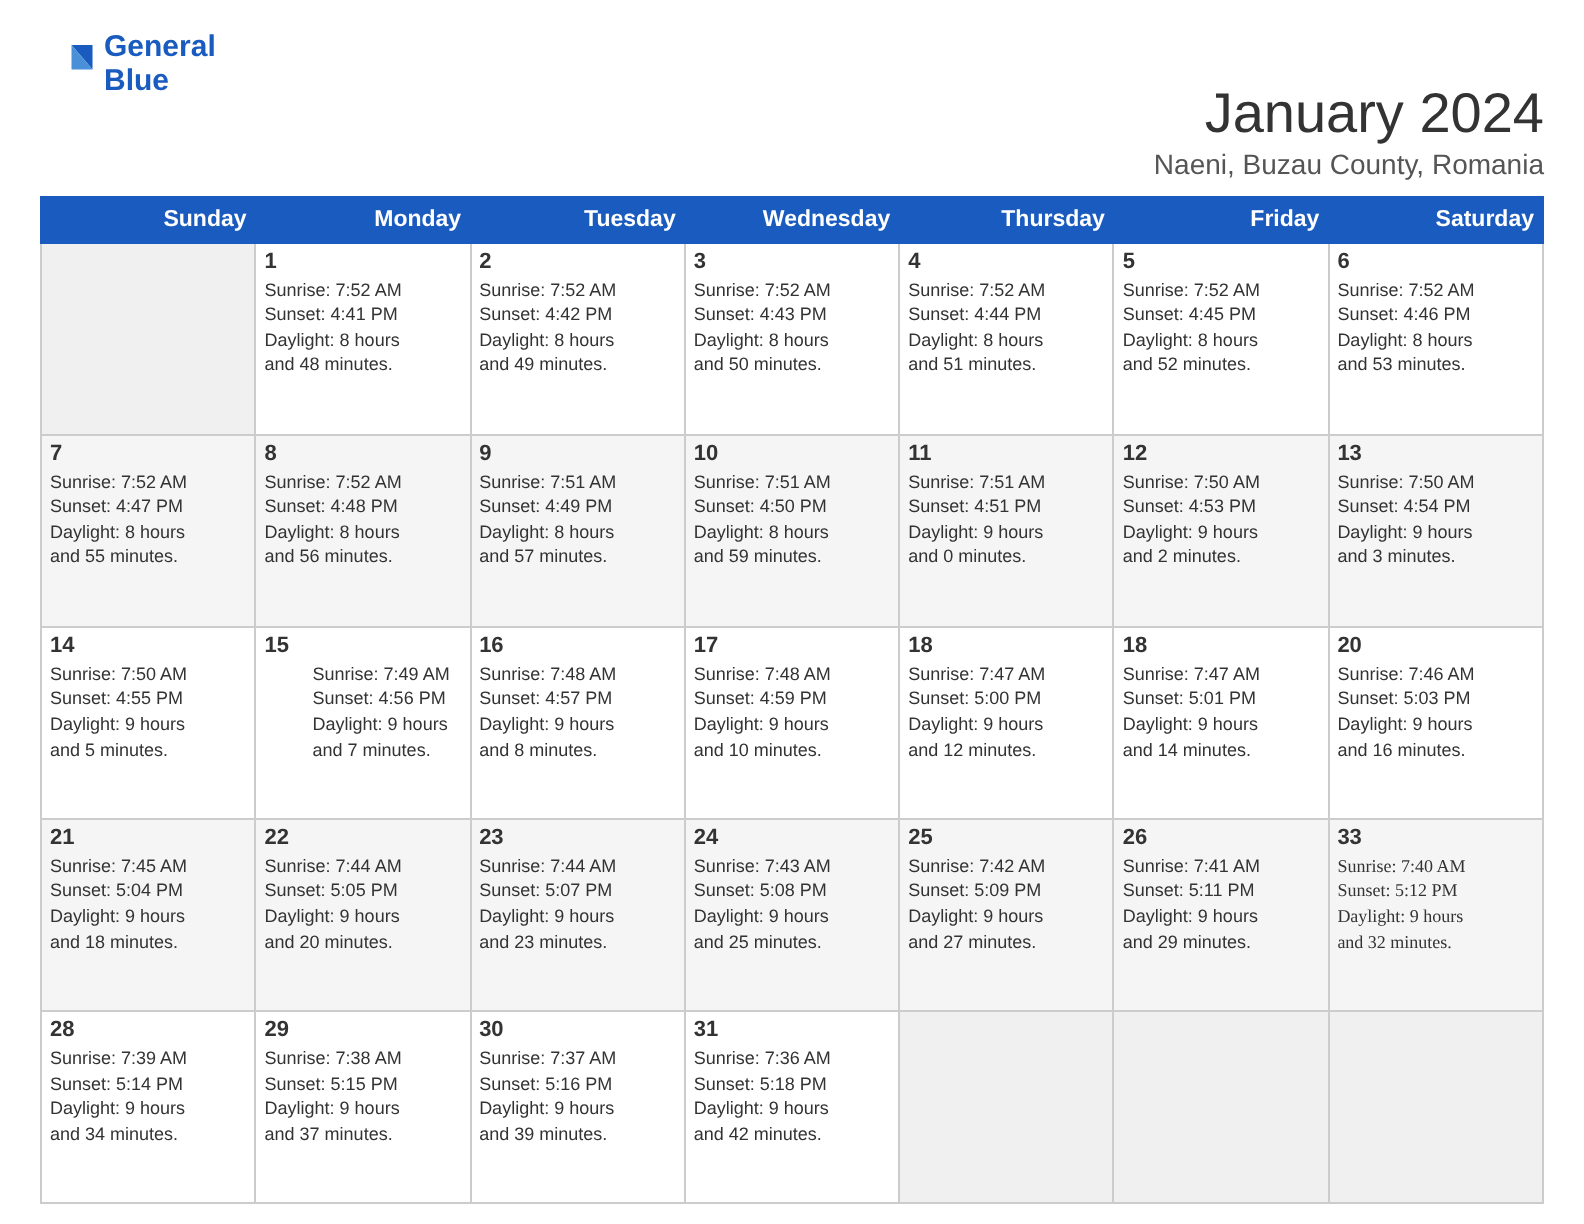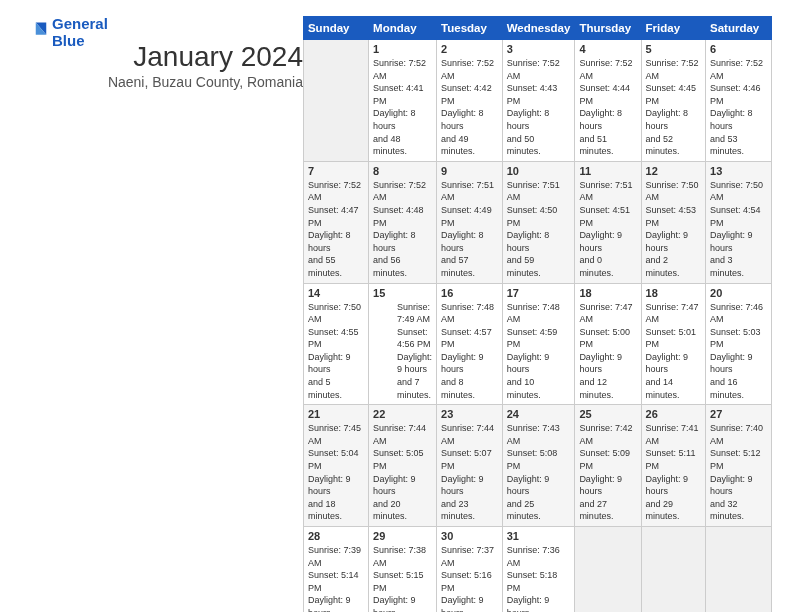--- a/index.html
+++ b/index.html
@@ -8,21 +8,21 @@
       height: 612px;
       font-family: Arial, sans-serif;
       background: #fff;
       overflow: hidden;
     }
     .page {
       width: 792px;
       height: 612px;
       padding: 16px 20px 10px 20px;
       display: flex;
-      flex-direction: row;
+      flex-direction: column;
     }
     .header {
       display: flex;
       justify-content: space-between;
       align-items: flex-start;
       margin-bottom: 8px;
     }
     .logo {
       display: flex;
       align-items: center;
@@ -57,21 +57,21 @@
       width: 100%;
       border-collapse: collapse;
       flex: 1;
     }
     thead th {
       background: #1a5bbf;
       color: #fff;
       font-size: 11.5px;
       font-weight: bold;
       padding: 5px 4px;
-      text-align: left;
+      text-align: right;
       border: 1px solid #1a5bbf;
     }
     tbody td {
       border: 1px solid #ccc;
       vertical-align: top;
       padding: 3px 4px;
       font-size: 9.5px;
       color: #333;
       width: calc(100% / 7);
       height: 85px;
@@ -319,22 +319,22 @@
 and 27 minutes.</div>
           </td>
           <td>
             <span class="day-num">26</span>
             <div class="day-info" style="white-space: pre-line;">Sunrise: 7:41 AM
 Sunset: 5:11 PM
 Daylight: 9 hours
 and 29 minutes.</div>
           </td>
           <td>
-            <span class="day-num">27</span>
-            <div class="day-info" style="white-space: pre-line;">Sunrise: 7:40 AM
+            <span class="day-num">33</span>
+            <div class="day-info" style="white-space: pre-line; font-family: Liberation Serif, serif;">Sunrise: 7:40 AM
 Sunset: 5:12 PM
 Daylight: 9 hours
 and 32 minutes.</div>
           </td>
         </tr>
         <tr>
           <td>
             <span class="day-num">28</span>
             <div class="day-info" style="white-space: pre-line;">Sunrise: 7:39 AM
 Sunset: 5:14 PM

